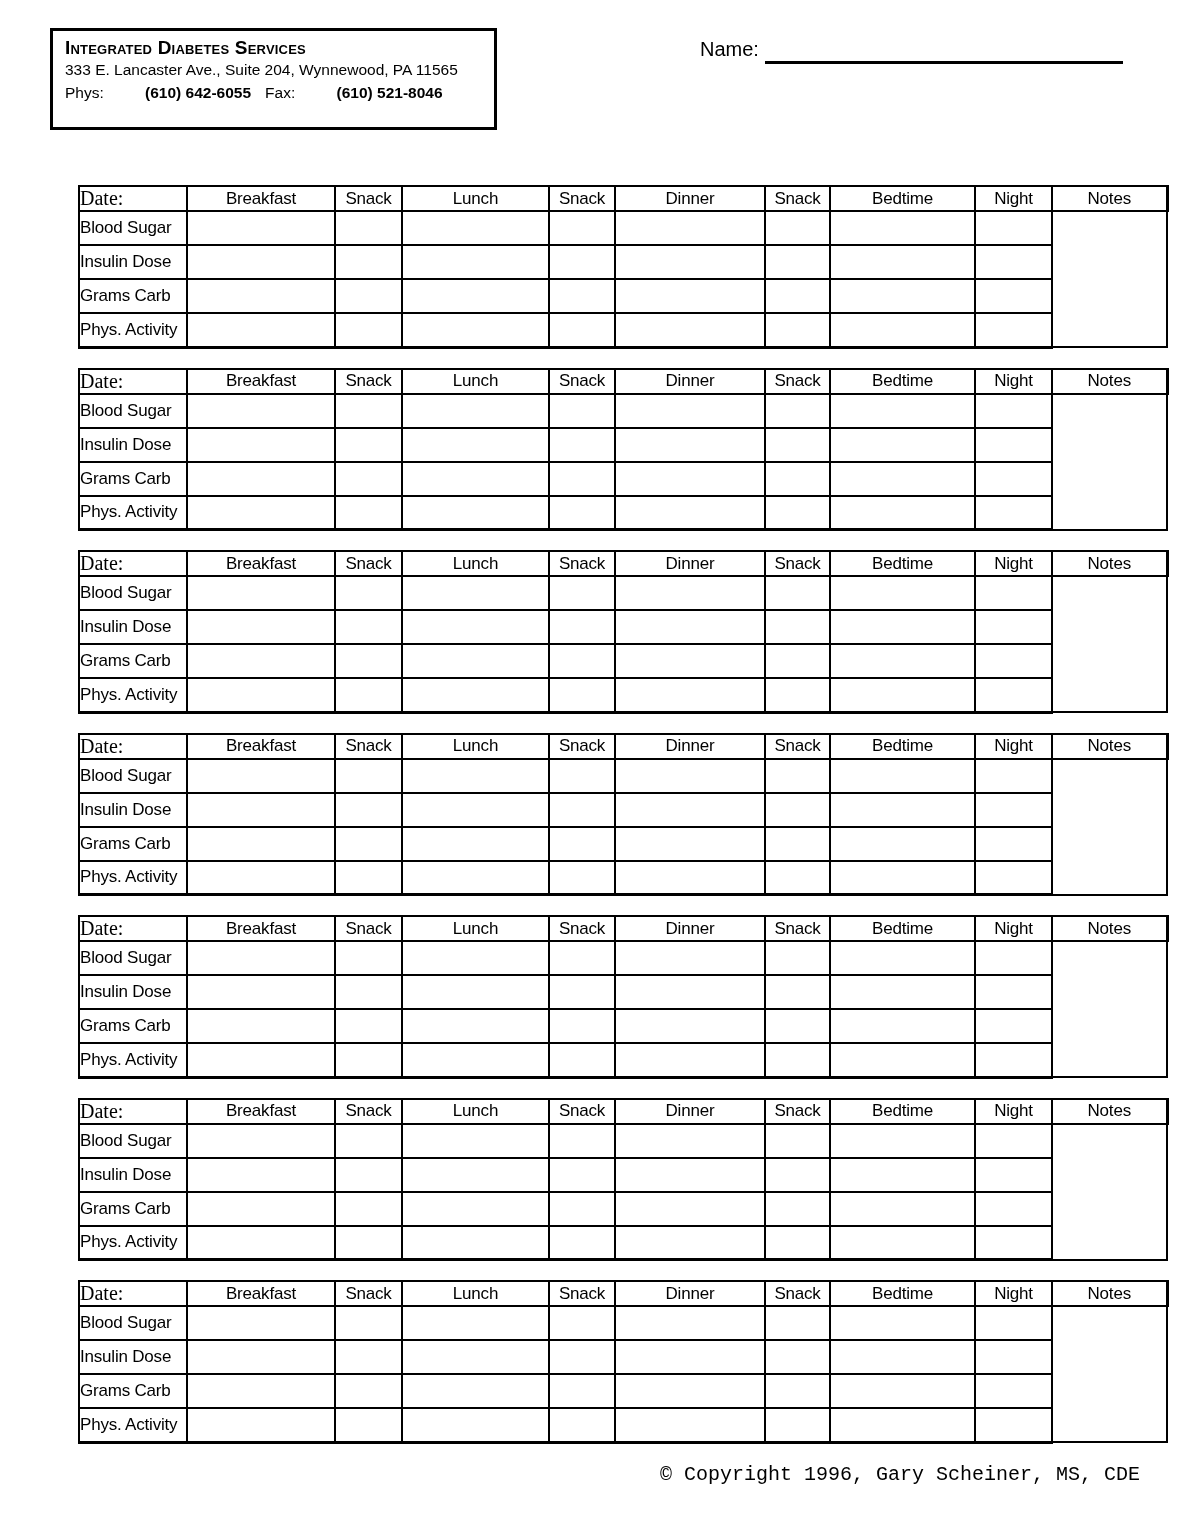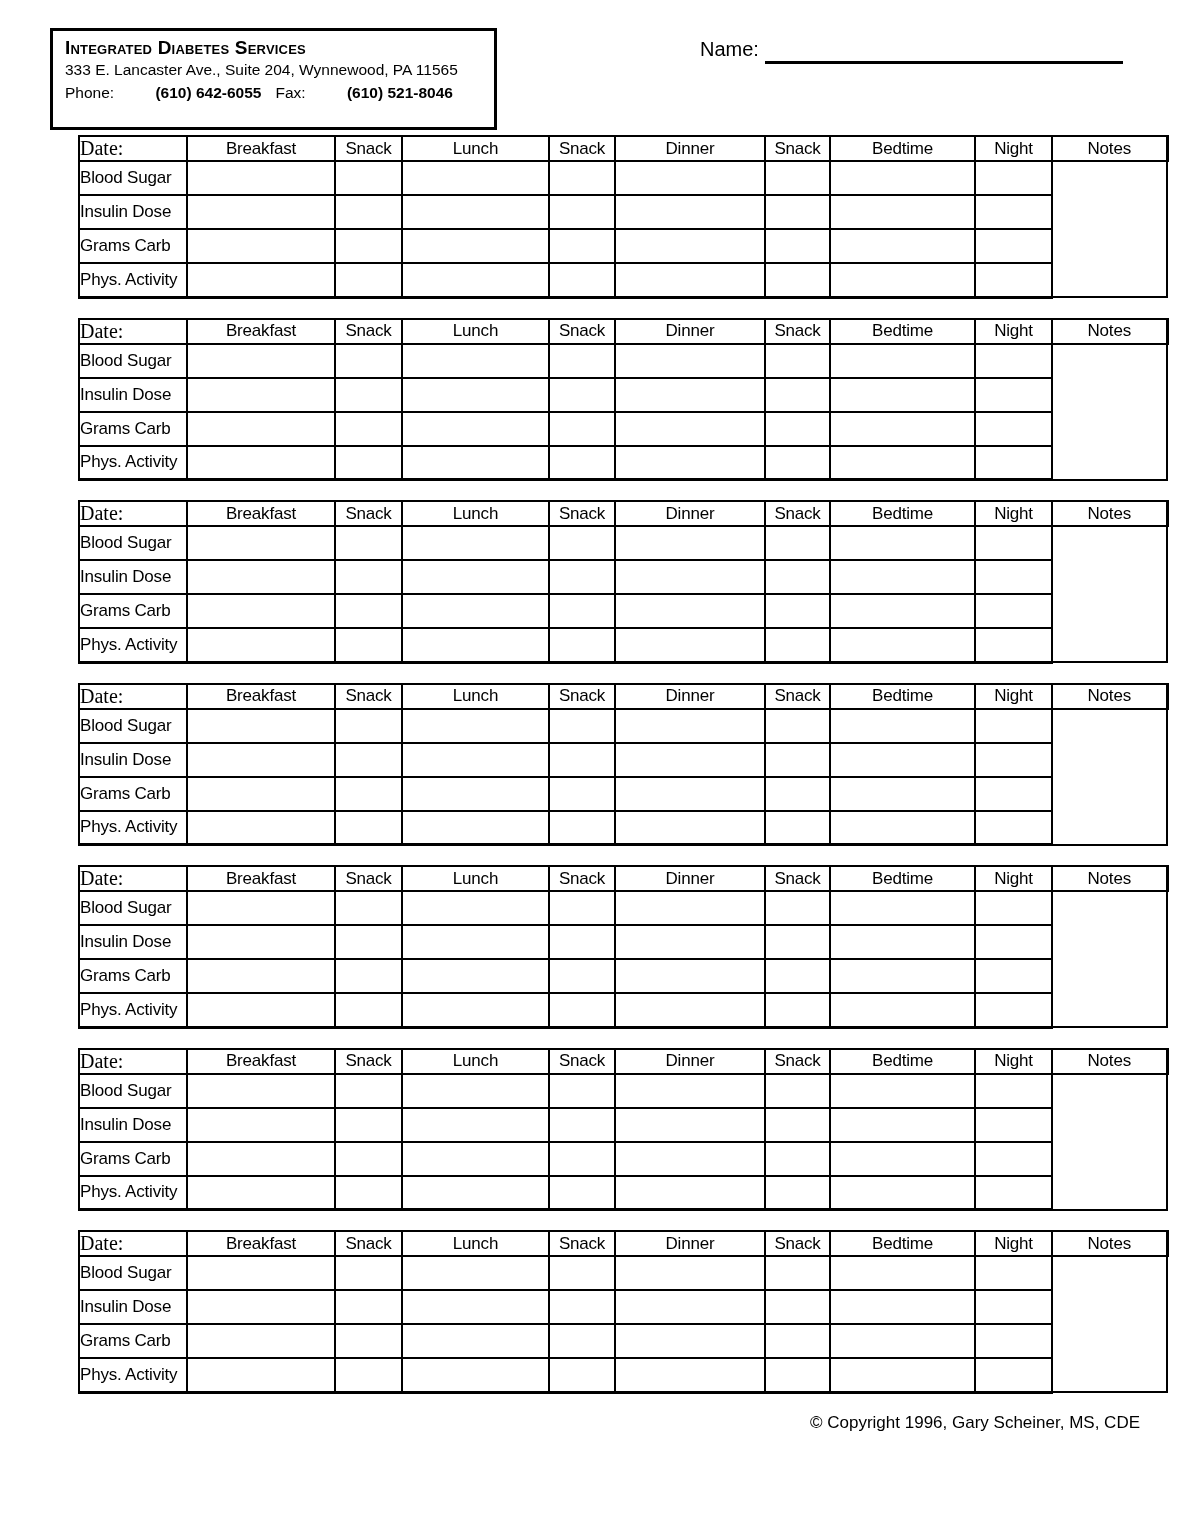--- a/index.html
+++ b/index.html
@@ -6,21 +6,21 @@
   html, body { margin: 0; padding: 0; }
   body {
     width: 1200px; height: 1520px;
     background: #ffffff; color: #000000;
     font-family: "Liberation Sans", sans-serif;
     overflow: hidden;
   }
   .page { position: relative; width: 1200px; height: 1520px; }
 
   
-  .header { position: relative; height: 135px; }
+  .header { position: relative; height: 185px; }
   .company-box {
     position: absolute; left: 50px; top: 28px;
     width: 447px; height: 102px;
     border: 3px solid #000;
     padding: 5px 6px 0 12px;
     white-space: nowrap; overflow: hidden;
   }
   .company-name {
     font-size: 19px; font-weight: bold;
     font-variant: small-caps; letter-spacing: 0.2px;
@@ -68,33 +68,33 @@
     font-size: 17px; vertical-align: middle; padding-left: 5px;
     letter-spacing: -0.2px; white-space: nowrap;
   }
   tr.lastrow td { border-bottom: 3px solid #000; }
   td.notes-cell { border-right: 3px solid #000; border-bottom: 3px solid #000; }
 
   
   .copyright {
     width: 1150px; margin-top: 6px;
     text-align: right; padding-right: 10px;
-    font-family: Liberation Sans, sans-serif; font-size: 17px;
+    font-family: Liberation Mono, monospace; font-size: 20px;
   }
 </style>
 </head>
 <body>
 
 <div class="page">
 
   <div class="header">
     <div class="company-box">
       <div class="company-name">Integrated Diabetes Services</div>
       <div class="company-line">333 E. Lancaster Ave., Suite 204, Wynnewood, PA 11565</div>
-      <div class="company-line"><span>Phone:</span> <span class="bold">(610) 642-6055</span><span class="fax-group"><span>Fax:</span> <span class="bold">(610) 521-8046</span></span></div>
+      <div class="company-line"><span>Phys:</span> <span class="bold">(610) 642-6055</span><span class="fax-group"><span>Fax:</span> <span class="bold">(610) 521-8046</span></span></div>
     </div>
 
     <div class="name-row">
       <span class="name-label">Name:</span><span class="name-line"></span>
     </div>
 
   </div>
 
   <div class="weeks">
   <table class="week">

